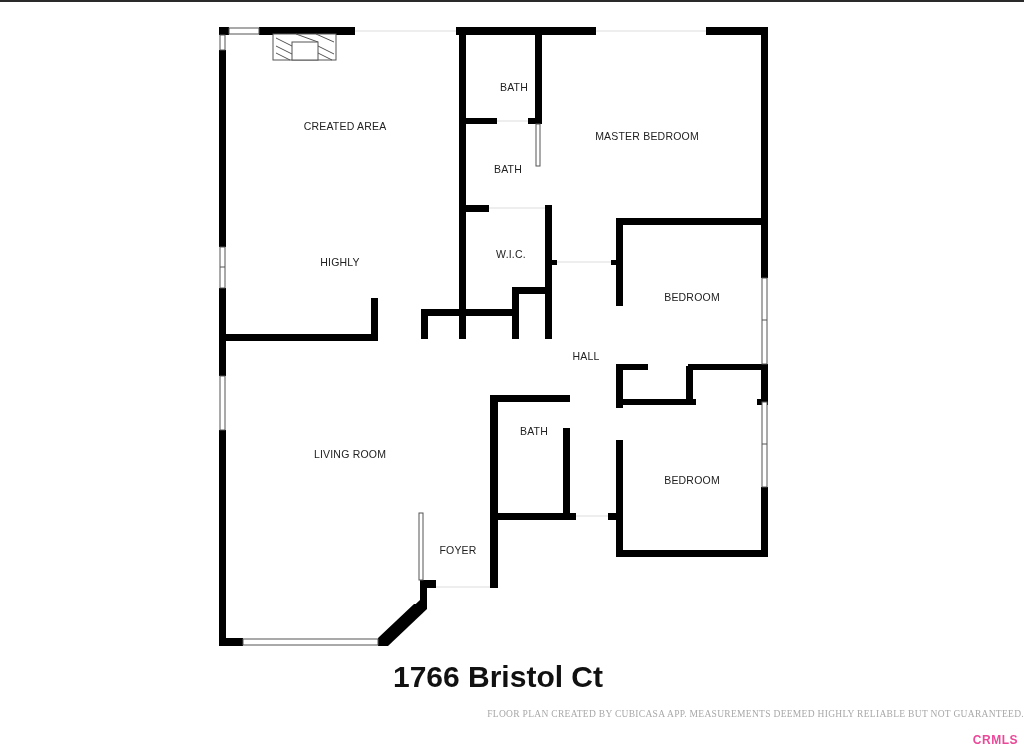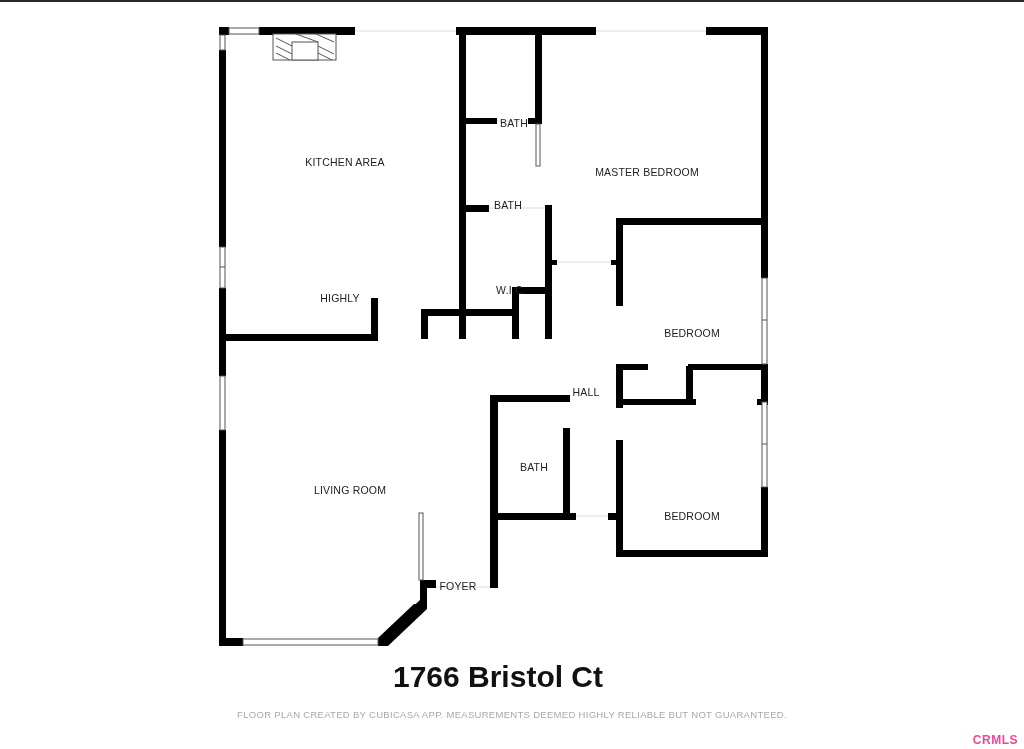--- a/index.html
+++ b/index.html
@@ -1,21 +1,21 @@
 <!DOCTYPE html>
 <html><head>
 <meta charset="utf-8">
 <style>
   html, body { margin: 0; padding: 0; background: #ffffff; }
   body { width: 1024px; height: 749px; position: relative; overflow: hidden; font-family: "Liberation Sans", sans-serif; }
   .topbar { position: absolute; left: 0; top: 0; width: 1024px; height: 2px; background: #2a2a2a; }
   svg.plan { position: absolute; left: 0; top: 0; }
-  .room-label { position: absolute; font-size: 10.5px; color: #222; letter-spacing: 0.2px; white-space: nowrap; transform: translate(-50%, -50%); margin-top: 36px; }
+  .room-label { position: absolute; font-size: 10.5px; color: #222; letter-spacing: 0.2px; white-space: nowrap; transform: translate(-50%, -50%); }
   .title { position: absolute; left: 0; width: 996px; top: 660px; text-align: center; font-size: 30px; font-weight: bold; color: #111; }
-  .disclaimer { position: absolute; left: 0; width: 1024px; top: 709px; text-align: center; font-size: 9.5px; color: #a8a8a8; letter-spacing: 0.3px; }
+  .disclaimer { position: absolute; left: 0; width: 1024px; top: 709px; text-align: right; font-size: 9.5px; color: #a8a8a8; letter-spacing: 0.3px; font-family: Liberation Serif, serif; }
   .watermark { position: absolute; right: 6px; top: 733px; font-size: 12px; font-weight: bold; color: #ec4899; letter-spacing: 0.5px; }
 </style>
 </head>
 <body>
 
 <div class="topbar"></div>
 
 <svg class="plan" width="1024" height="749" viewBox="0 0 1024 749">
   <g fill="#000">
 
@@ -107,21 +107,21 @@
       <line x1="276" y1="53" x2="290" y2="60"></line>
       <line x1="296" y1="34" x2="318" y2="42"></line>
       <line x1="316" y1="34" x2="334" y2="42"></line>
       <line x1="318" y1="46" x2="334" y2="54"></line>
       <line x1="318" y1="53" x2="332" y2="60"></line>
     </g>
     <rect x="292" y="42" width="26" height="18" fill="#fff" stroke="#555" stroke-width="1"></rect>
   </g>
 </svg>
 
-<div class="room-label" style="left:345px; top:126px;">KITCHEN AREA</div>
+<div class="room-label" style="left:345px; top:126px;">CREATED AREA</div>
 <div class="room-label" style="left:340px; top:262px;">HIGHLY</div>
 <div class="room-label" style="left:350px; top:454px;text-align:right;">LIVING ROOM</div>
 <div class="room-label" style="left:458px; top:550px;">FOYER</div>
 <div class="room-label" style="left:514px; top:87px;">BATH</div>
 <div class="room-label" style="left:508px; top:169px;">BATH</div>
 <div class="room-label" style="left:647px; top:136px;">MASTER BEDROOM</div>
 <div class="room-label" style="left:511px; top:254px;">W.I.C.</div>
 <div class="room-label" style="left:586px; top:356px;">HALL</div>
 <div class="room-label" style="left:692px; top:297px;">BEDROOM</div>
 <div class="room-label" style="left:534px; top:431px;">BATH</div>

